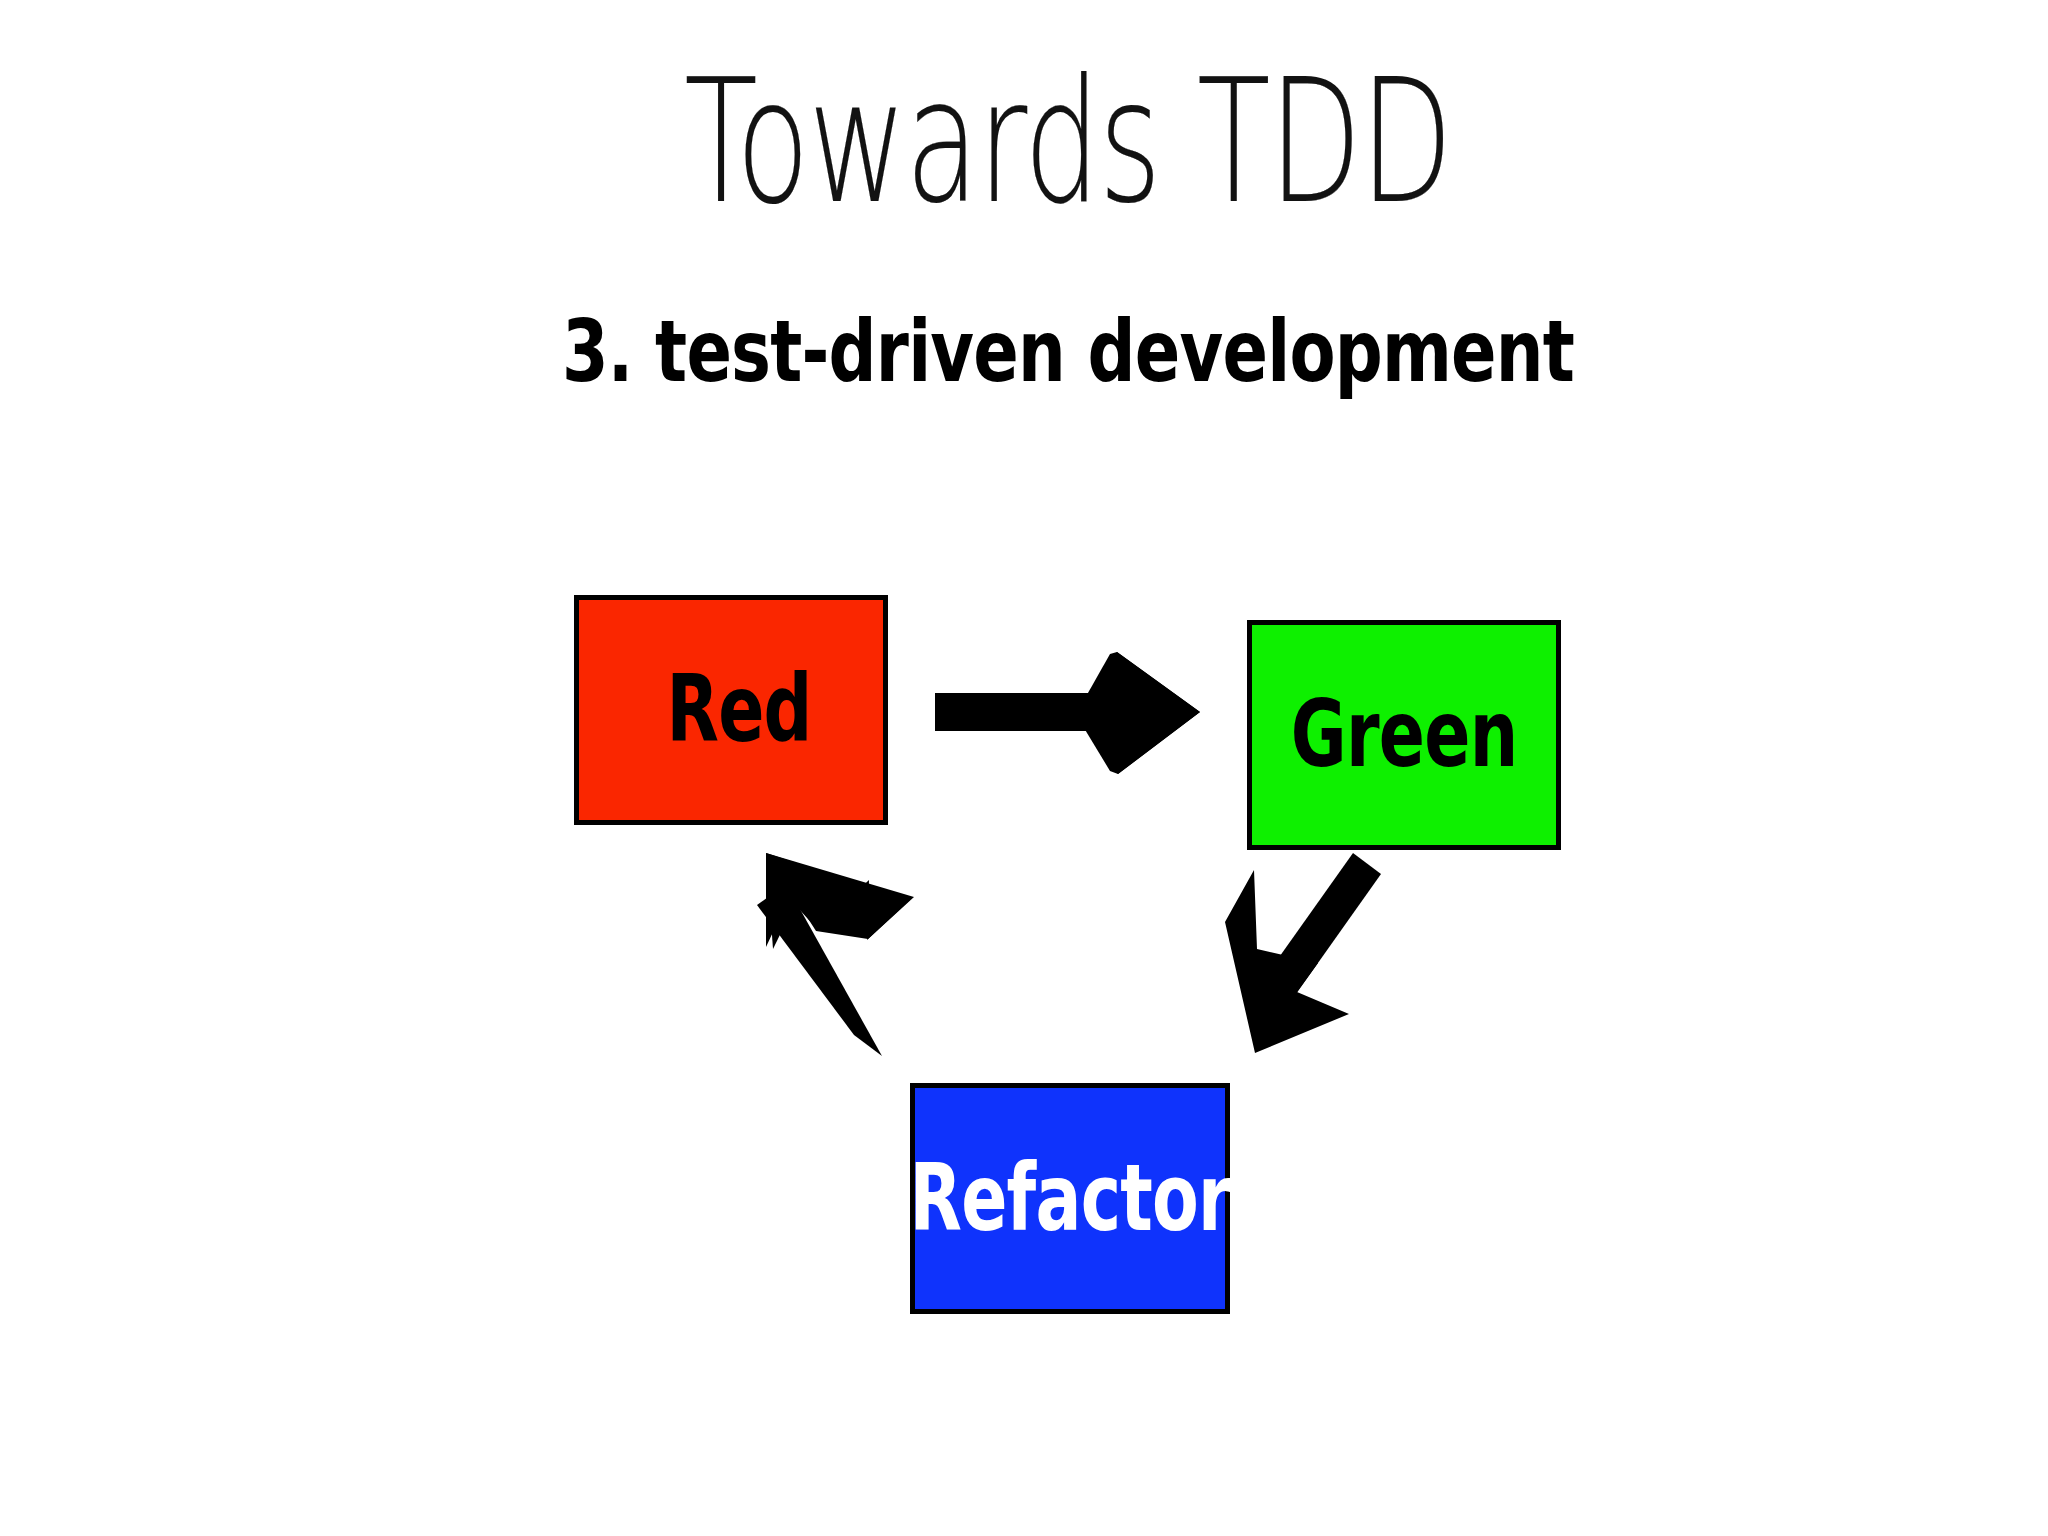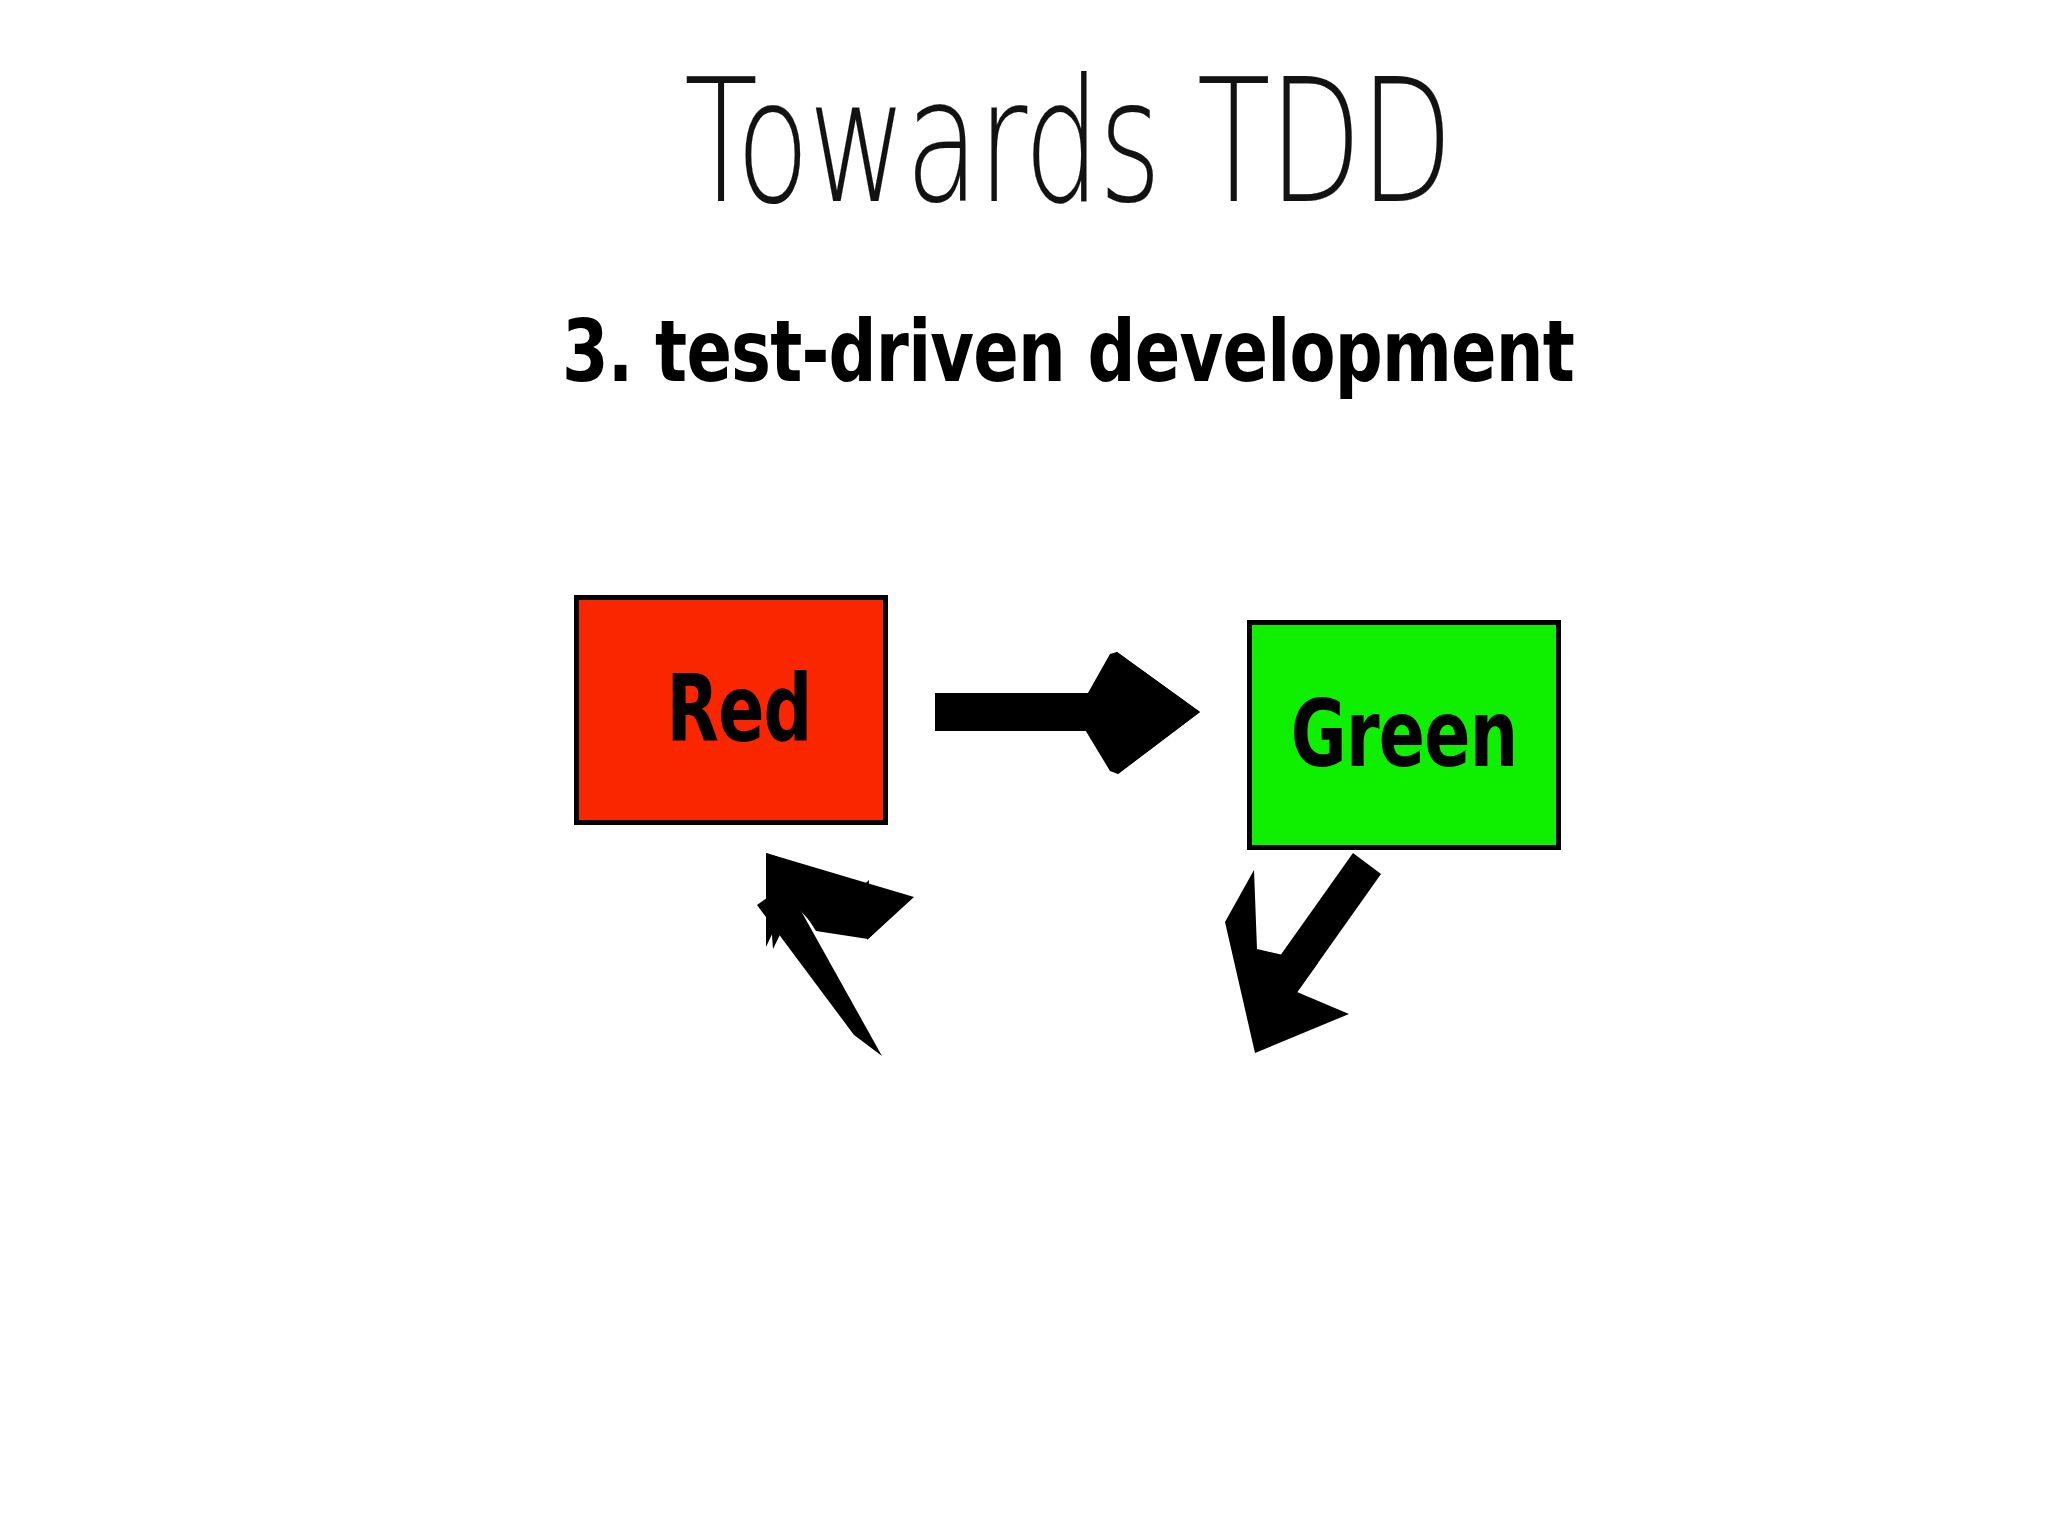--- a/index.html
+++ b/index.html
@@ -158,15 +158,18 @@
     </svg>
 
     <div class="node" id="node-red" style="background: rgb(250, 38, 0); border-color: rgb(0, 0, 0);">
       <span class="node-label" style="color: rgb(0, 0, 0);">Red</span>
     </div>
 
     <div class="node" id="node-green" style="background: rgb(14, 240, 0); border-color: rgb(0, 0, 0);">
       <span class="node-label" style="color: rgb(0, 0, 0);">Green</span>
     </div>
 
+    <div class="node" id="node-refactor" style="background: rgb(15, 51, 252); border-color: rgb(0, 0, 0);">
+      <span class="node-label" style="color: rgb(255, 255, 255);">Refactor</span>
+    </div>
 
   </div>
 </div>
 
 </body></html>

